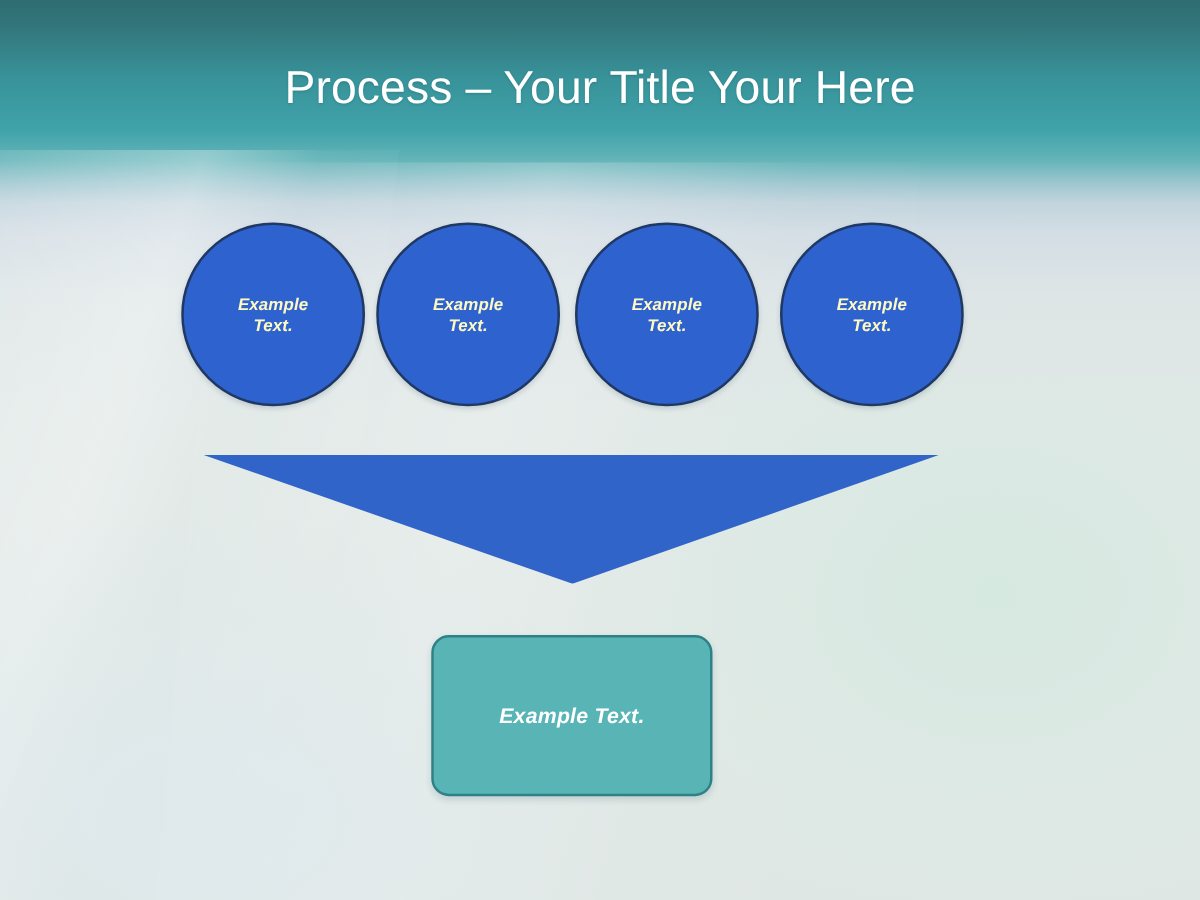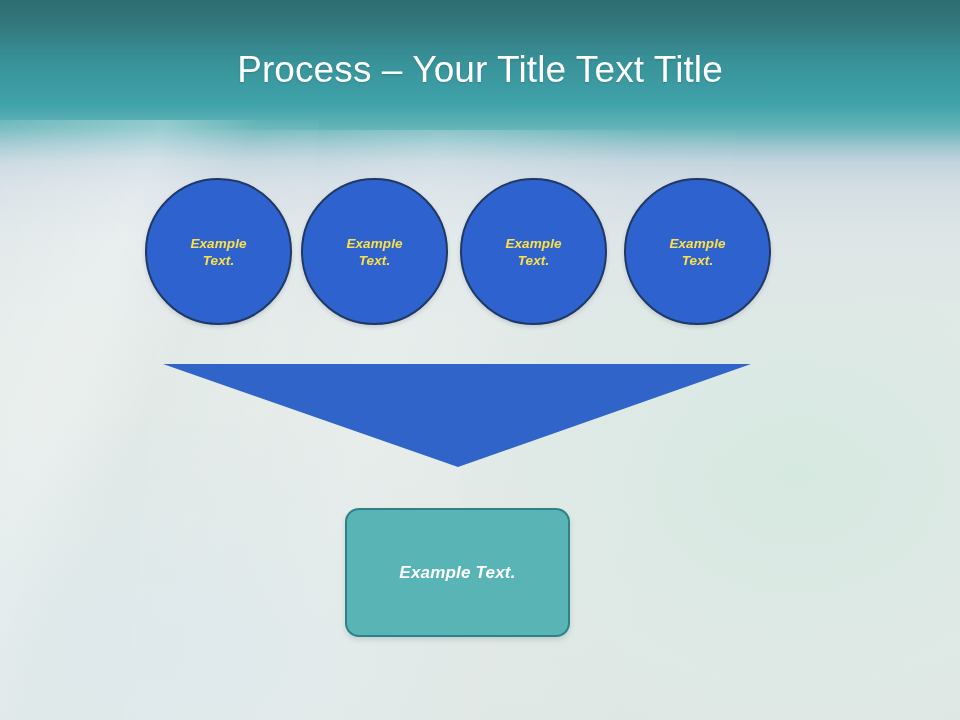--- a/index.html
+++ b/index.html
@@ -99,21 +99,21 @@
     border-radius: 50%;
     background: #2e63cf;
     border: 2px solid #1f3864;
     box-sizing: border-box;
     display: flex;
     align-items: center;
     justify-content: center;
     box-shadow: 0 2px 4px rgba(40,60,90,0.18);
   }
   .circle-label {
-    color: #fde047;
+    color: #fef9c3;
     font-size: 13.5px;
     font-weight: bold;
     font-style: italic;
     line-height: 17px;
     text-align: center;
     white-space: pre-line;
     letter-spacing: 0.1px;
   }
   #circle-1 { left: 145px; }
   #circle-2 { left: 301px; }
@@ -159,21 +159,21 @@
 <body>
 
 <div id="slide">
 
   <div class="bg-base"></div>
   <div class="bg-sheen-left"></div>
   <div class="bg-sheen-mid"></div>
   <div class="bg-glow-right"></div>
   <div class="bg-glow-bottomleft"></div>
 
-  <div class="title"><span class="strong">Process</span><span class="rest"> – Your Title Text Title</span></div>
+  <div class="title"><span class="strong">Process</span><span class="rest"> – Your Title Your Here</span></div>
 
   <div class="circle" id="circle-1">
     <span class="circle-label">Example
 Text.</span>
   </div>
   <div class="circle" id="circle-2">
     <span class="circle-label">Example
 Text.</span>
   </div>
   <div class="circle" id="circle-3">

